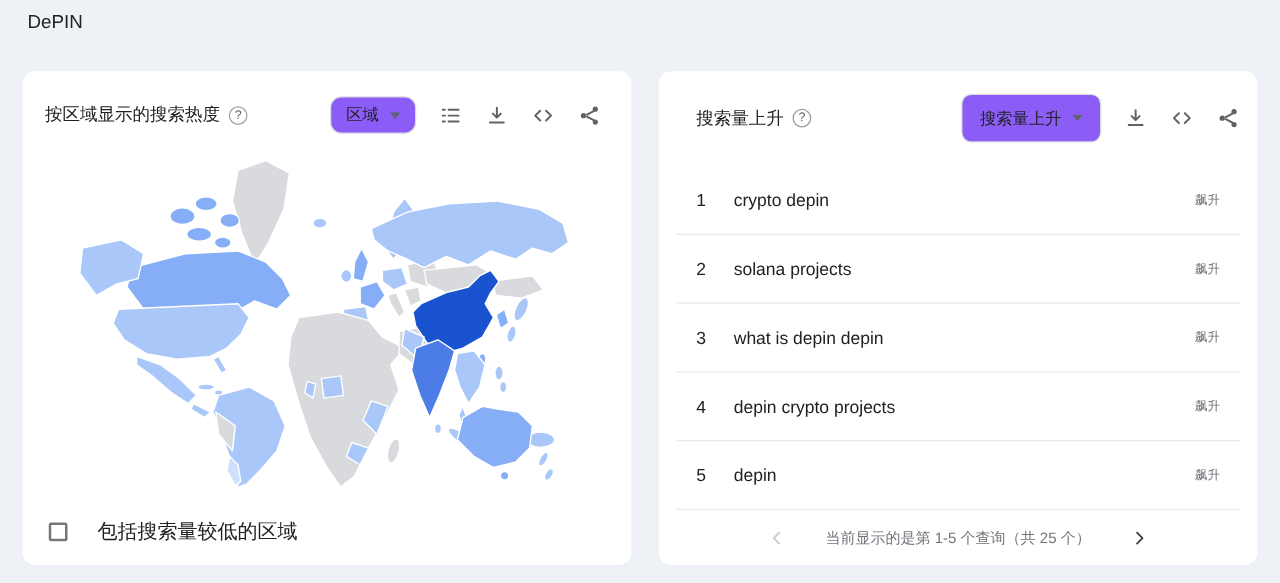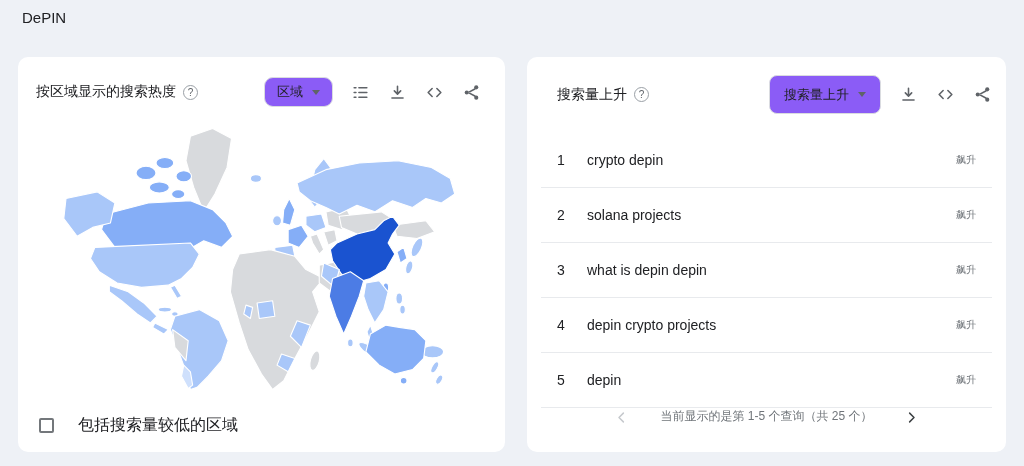--- a/index.html
+++ b/index.html
@@ -41,21 +41,21 @@
   .m-light{fill:var(--map-light)} .m-lightest{fill:var(--map-lightest)} .m-nodata{fill:var(--map-nodata)}
   .checkbox-row{position:absolute;left:21px;bottom:16px;display:flex;align-items:center;gap:24px;
     font-size:16px;color:var(--text-primary);cursor:pointer}
   .checkbox{width:15px;height:15px;border:2px solid #73777b;border-radius:2px;background:#fff;flex:0 0 auto}
   
   .rows{position:absolute;top:76px;left:0;right:0}
   .q-row{display:flex;align-items:center;height:55px;margin:0 14px;padding:0 16px;
     border-bottom:1px solid var(--divider);font-size:14px;color:var(--text-primary);cursor:pointer}
   .q-rank{width:14px;margin-right:16px;color:var(--text-primary)}
   .q-badge{margin-left:auto;font-size:10px;color:var(--text-muted)}
-  .pagination{position:absolute;left:0;right:0;bottom:0;height:44px;display:flex;align-items:flex-start;
+  .pagination{position:absolute;left:0;right:0;bottom:0;height:44px;display:flex;align-items:center;
     justify-content:center;gap:30px;font-size:12px;color:var(--text-muted)}
   .page-chevron{background:none;border:none;padding:0;width:18px;height:18px;cursor:pointer;display:flex;align-items:center;justify-content:center}
   .page-chevron svg{width:15px;height:15px}
   .chev-prev{color:var(--chevron-disabled)}
   .chev-next{color:#3c4043}
 </style>
 </head>
 <body>
 
 <div class="page">

